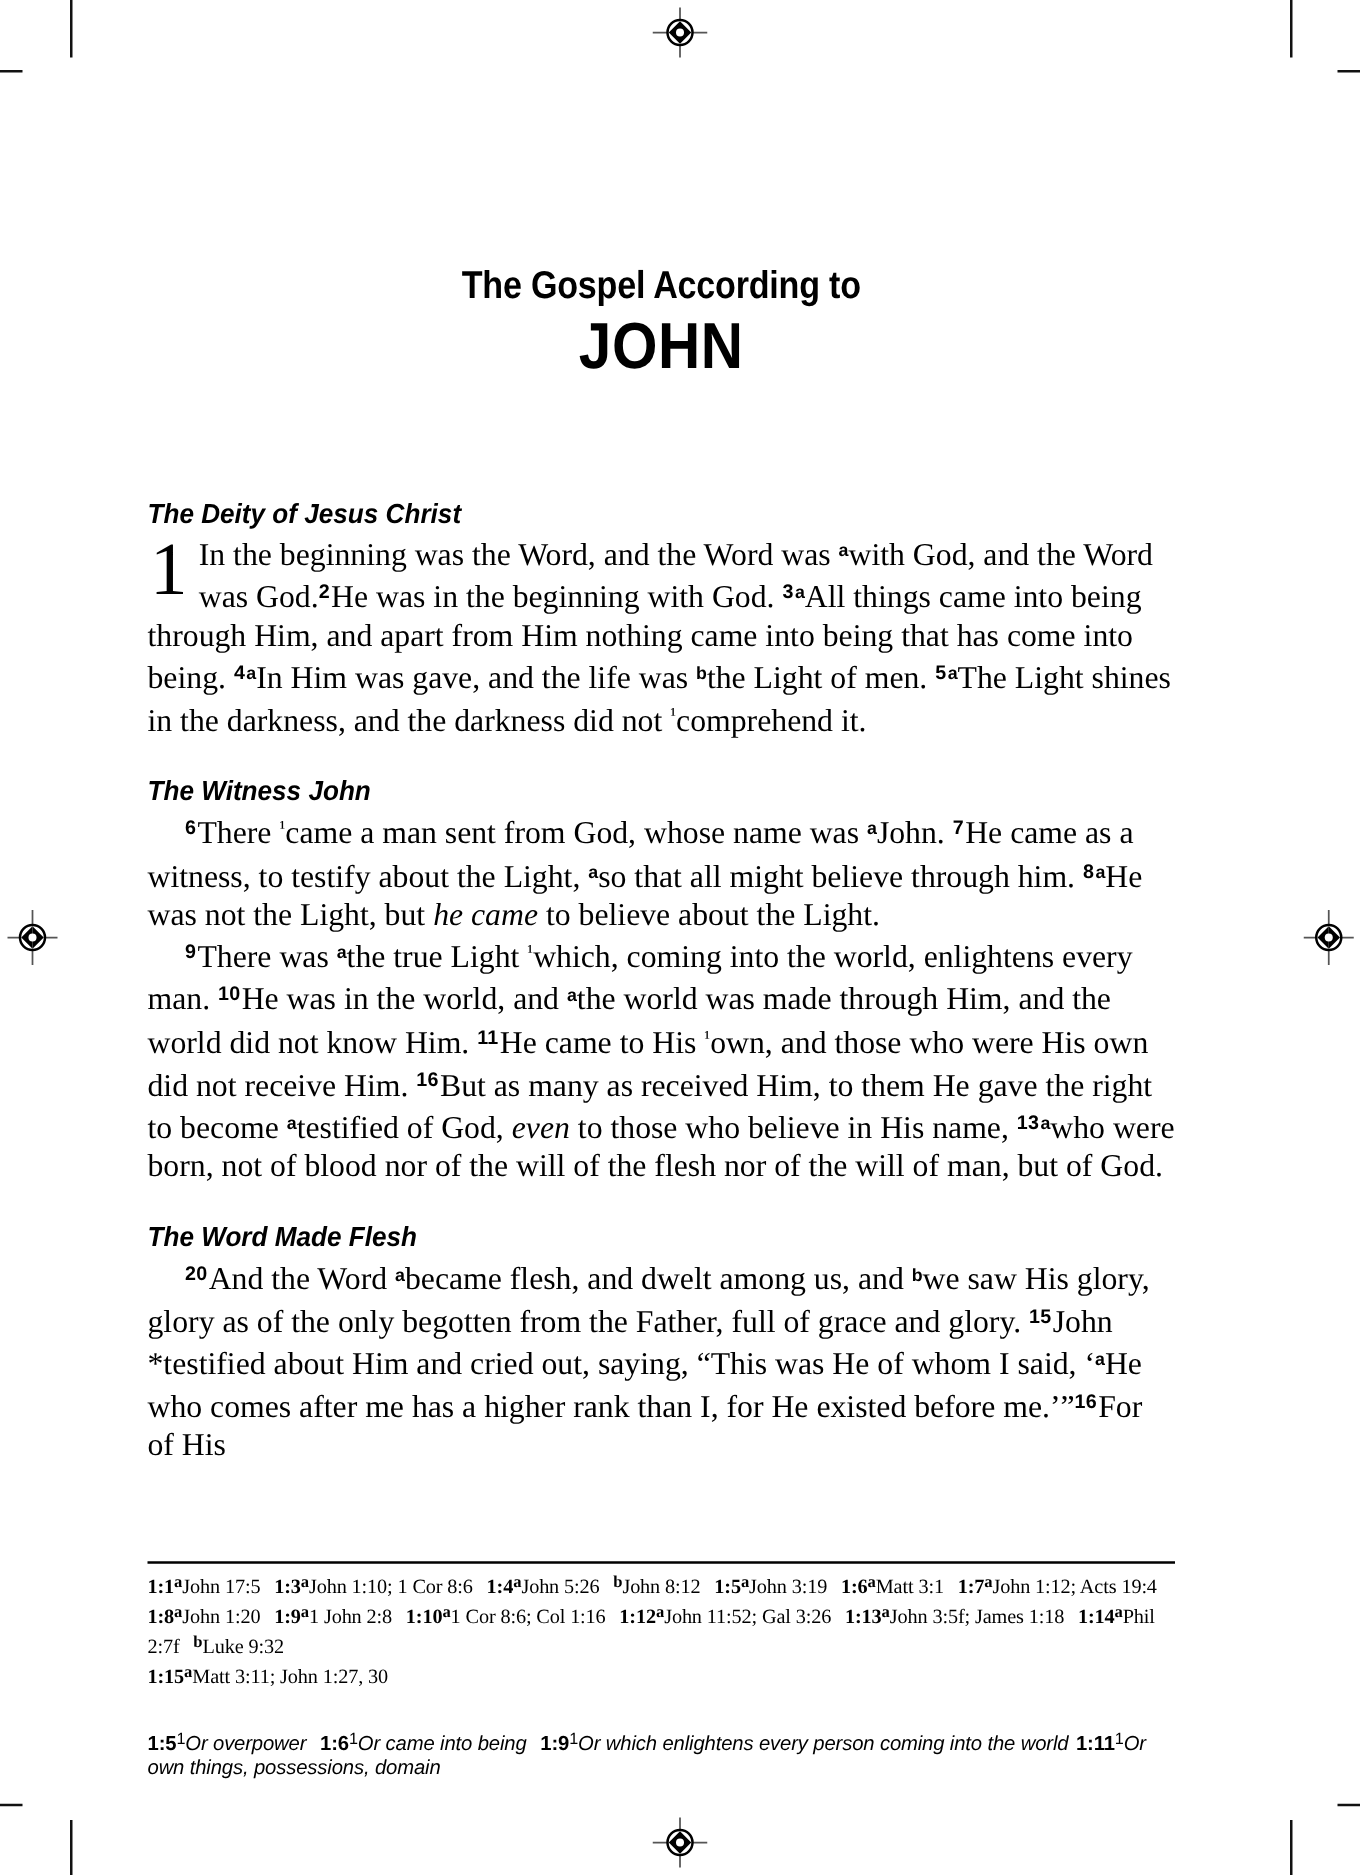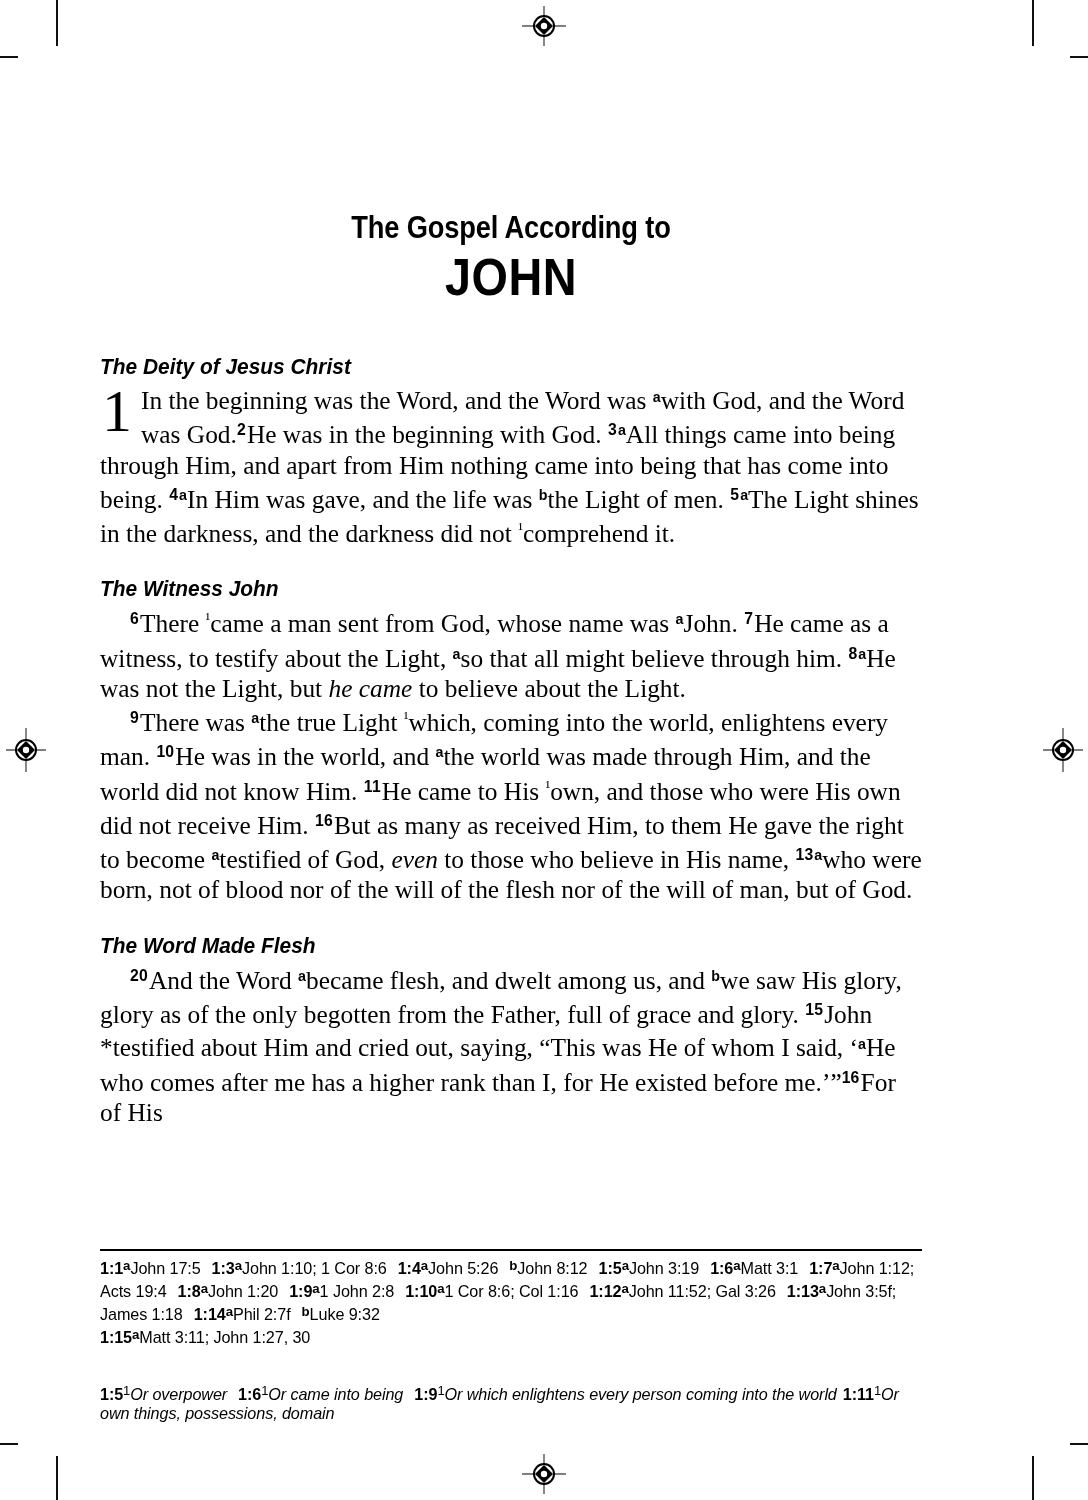--- a/index.html
+++ b/index.html
@@ -29,21 +29,21 @@
   }
   .regmark {
     position: absolute;
     width: 44px;
     height: 44px;
   }
 
   
   .page {
     position: absolute;
-    left: 100px;
+    left: 118px;
     top: 0;
     width: 822px;
     height: 1500px;
   }
 
   .book-super {
     text-align: center;
     font-family: "Liberation Sans", sans-serif;
     font-weight: bold;
     font-size: 31px;
@@ -57,21 +57,21 @@
     font-family: "Liberation Sans", sans-serif;
     font-weight: bold;
     font-size: 52px;
     letter-spacing: 0.5px;
     line-height: 1.1;
     margin-top: 4px;
     transform: scaleX(0.9);
   }
 
   .content {
-    margin-top: 48px;
+    margin-top: 92px;
     font-size: 25.4px;
     line-height: 30.6px;
   }
 
   .sec-head {
     font-family: "Liberation Sans", sans-serif;
     font-style: italic;
     font-weight: bold;
     font-size: 22px;
     line-height: 26px;
@@ -124,21 +124,21 @@
     top: 1249px;
     width: 822px;
     height: 2px;
     background: #000;
   }
   .xrefs {
     position: absolute;
     left: 0;
     top: 1256px;
     width: 822px;
-    font-family: Liberation Sans, sans-serif;
+    font-family: Liberation Serif, serif;
     font-size: 16.2px;
     line-height: 19.5px;
     letter-spacing: -0.1px;
   }
   .tnotes {
     position: absolute;
     left: 0;
     top: 1348px;
     width: 828px;
     font-family: "Liberation Sans", sans-serif;

